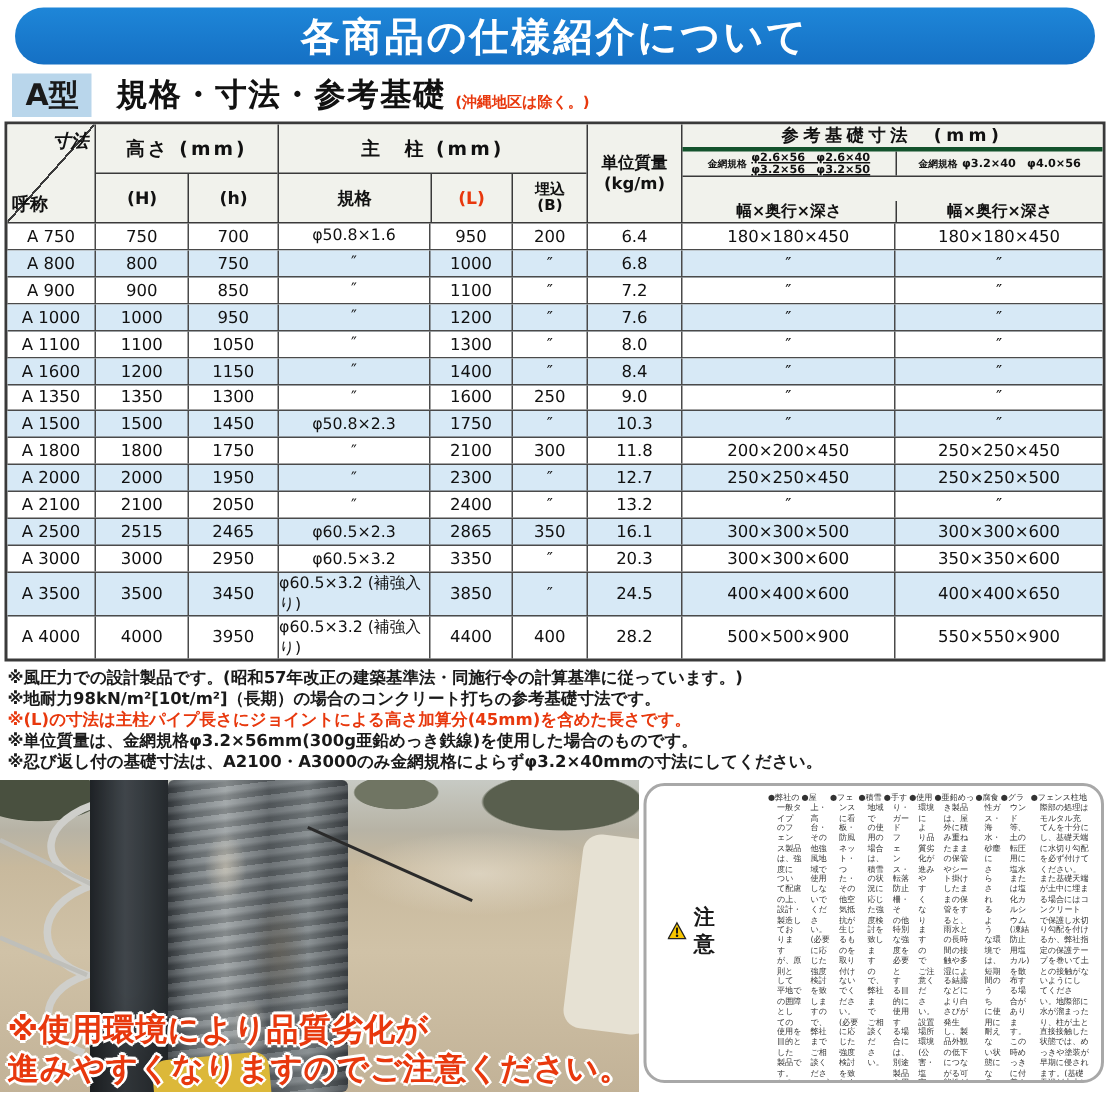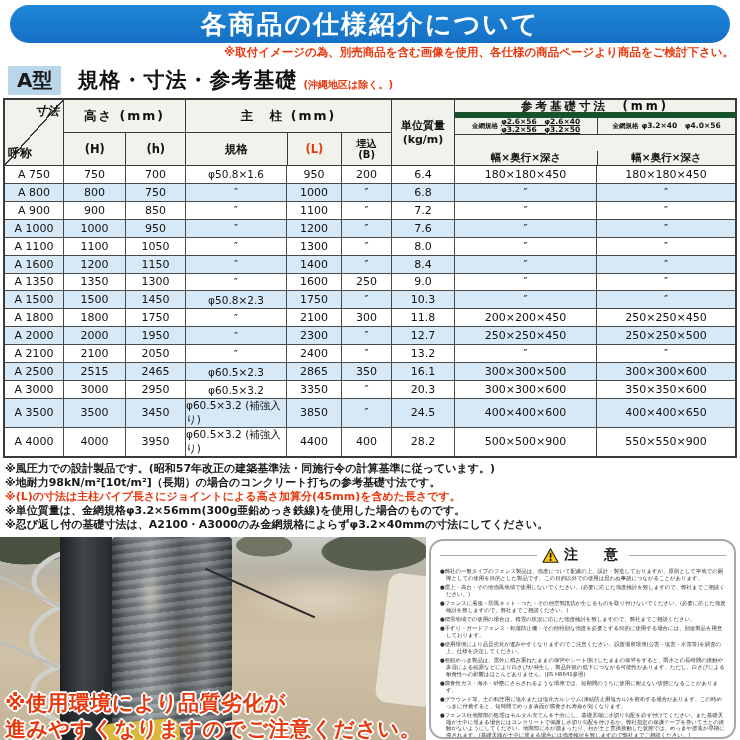--- a/index.html
+++ b/index.html
@@ -37,21 +37,21 @@
       font-size:12.5px; font-weight:bold; border-bottom:1px solid #3a3a3a; letter-spacing:2px; }
   .hgroup-subs { flex:1; display:flex; }
   .sub { font-size:11.5px; font-weight:bold; }
   .wH { width:62px; } .wh { width:60px; border-left:1px solid #3a3a3a; }
   .wSpec { width:101px; } .wL { width:55px; border-left:1px solid #3a3a3a; color:#e8380d; }
   .wB { width:50px; border-left:1px solid #3a3a3a; flex-direction:column; font-size:10px; line-height:11px; }
   .unitmass { width:63px; flex-direction:column; font-size:11px; font-weight:bold; line-height:14px; }
 
   .w-base { flex:1; }
   .base-title { height:18px; display:flex; align-items:center; justify-content:center;
-      font-size:11.5px; font-weight:bold; letter-spacing:3px; border-bottom:6px solid #14532d; }
+      font-size:11.5px; font-weight:bold; letter-spacing:3px; border-bottom:3px solid #14532d; }
   .base-specs { height:22px; display:flex; border-bottom:1px solid #3a3a3a; }
   .bspec { font-size:7.5px; font-weight:bold; gap:3px; }
   .bw1 { width:142px; } .bw2 { flex:1; border-left:1px solid #3a3a3a; }
   .knet { font-size:6.5px; }
   .bsp-lines { display:flex; flex-direction:column; line-height:8px;text-decoration:underline; }
   .base-dims { flex:1; display:flex; }
   .bd1 { width:142px; } .bd2 { flex:1; border-left:1px solid #3a3a3a; }
   .base-dims .sub { font-size:10.5px;margin-top:16px; }
 
   .t-body { display:flex; flex-direction:column; height:291px; border-top:1px solid #3a3a3a; }
@@ -95,36 +95,35 @@
     border-radius:10px 10px 0 0; transform:rotate(-5deg); }
   .obj-cream { position:absolute; right:-14px; top:38px; width:58px; height:130px; background:#e6e1d3;
     border-radius:12px; transform:rotate(7deg); }
   .photo-caption { position:absolute; left:5px; bottom:3px; color:#e8380d; font-weight:bold;
     line-height:26px; font-size:21px; letter-spacing:0.5px;
     text-shadow:-2px 0 #fff,2px 0 #fff,0 -2px #fff,0 2px #fff,-1px -1px #fff,1px 1px #fff,-1px 1px #fff,1px -1px #fff; }
   .photo-caption span { display:block; }
 
   
   .caution { flex:1; margin:2px 4px 6px 3px; border:2px solid #a8a8a8; border-radius:14px;
-    background:#fff; padding:5px 8px 4px 9px; display:flex; flex-direction:column; overflow:hidden; }
+    background:#fff; padding:5px 8px 4px 9px; display:flex; flex-direction:row; overflow:hidden; }
   .caution-title { display:flex; align-items:center; gap:5px; margin-bottom:4px; }
   .caution-title .line { flex:1; height:1px; background:#a8a8a8; }
   .caution-title .txt { font-size:14px; font-weight:bold; letter-spacing:6px; color:#1a1a1a; }
   .c-item { font-size:5.4px; line-height:6.8px; color:#333; padding-left:6px; text-indent:-6px; margin-bottom:2.4px; }
 </style>
 </head>
 <body>
 
 <div class="page">
 
   <div class="banner">
     <span>各商品の仕様紹介について</span>
   </div>
 
-  <div class="top-notice">※取付イメージの為、別売商品を含む画像を使用、各仕様の商品ページより商品をご検討下さい。</div>
 
   <div class="section-line">
     <span class="badge">A型</span>
     <span class="sec-title">規格・寸法・参考基礎</span>
     <span class="sec-note">(沖縄地区は除く。)</span>
   </div>
 
   <div class="spec-table">
     <div class="t-head">
       <div class="corner">

